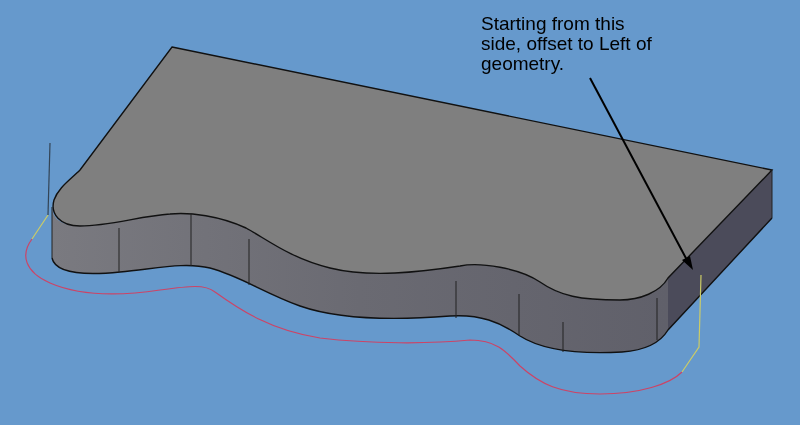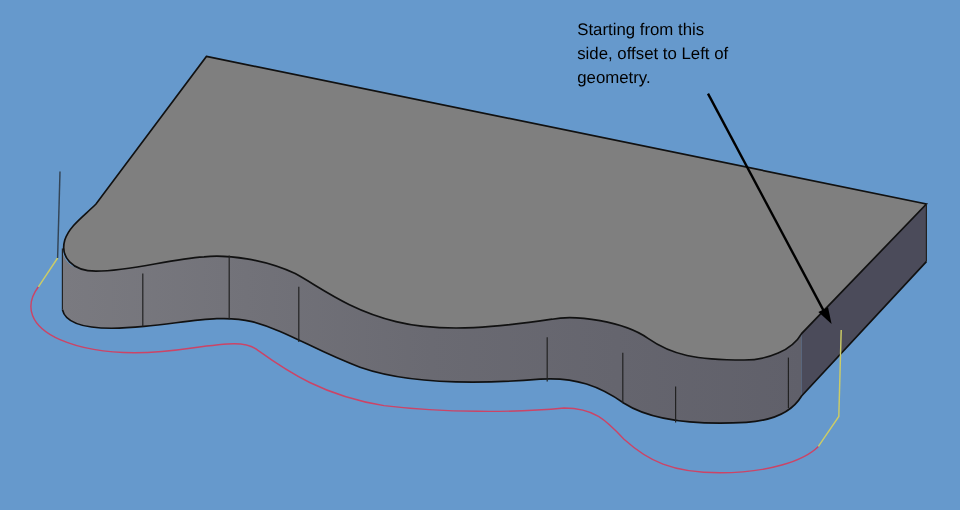--- a/index.html
+++ b/index.html
@@ -5,21 +5,21 @@
     html, body { margin: 0; padding: 0; }
     body {
       width: 800px; height: 425px; overflow: hidden;
       background: #6699cc;
       font-family: "Liberation Sans", sans-serif;
       position: relative;
     }
     #viewport { position: absolute; left: 0; top: 0; width: 800px; height: 425px; }
     #annotation {
       position: absolute; left: 481px; top: 14px; width: 200px;
-      font-size: 14px; line-height: 20px; color: #000;
+      font-size: 19px; line-height: 20px; color: #000;
       white-space: pre-line;
     }
   </style>
 </head>
 <body>
 
 <svg id="viewport" viewBox="0 0 800 425" xmlns="http://www.w3.org/2000/svg">
   <defs>
     <linearGradient id="sideGrad" x1="0" y1="0" x2="1" y2="0">
       <stop offset="0" stop-color="#7a7a80"></stop>

